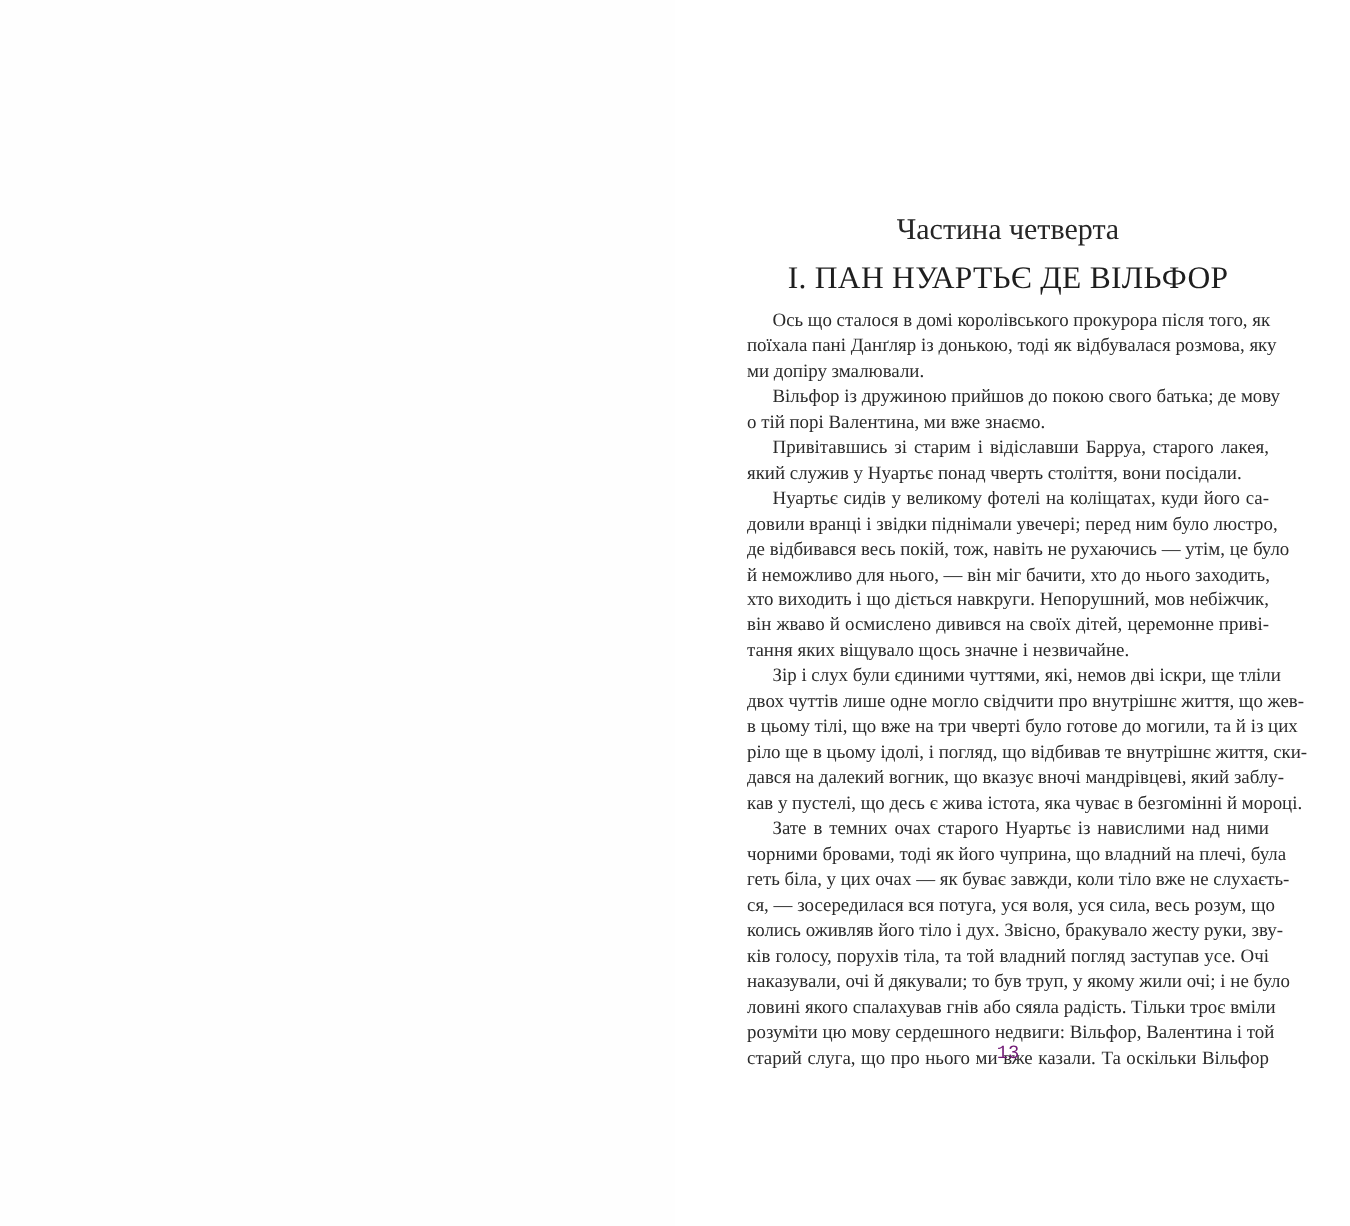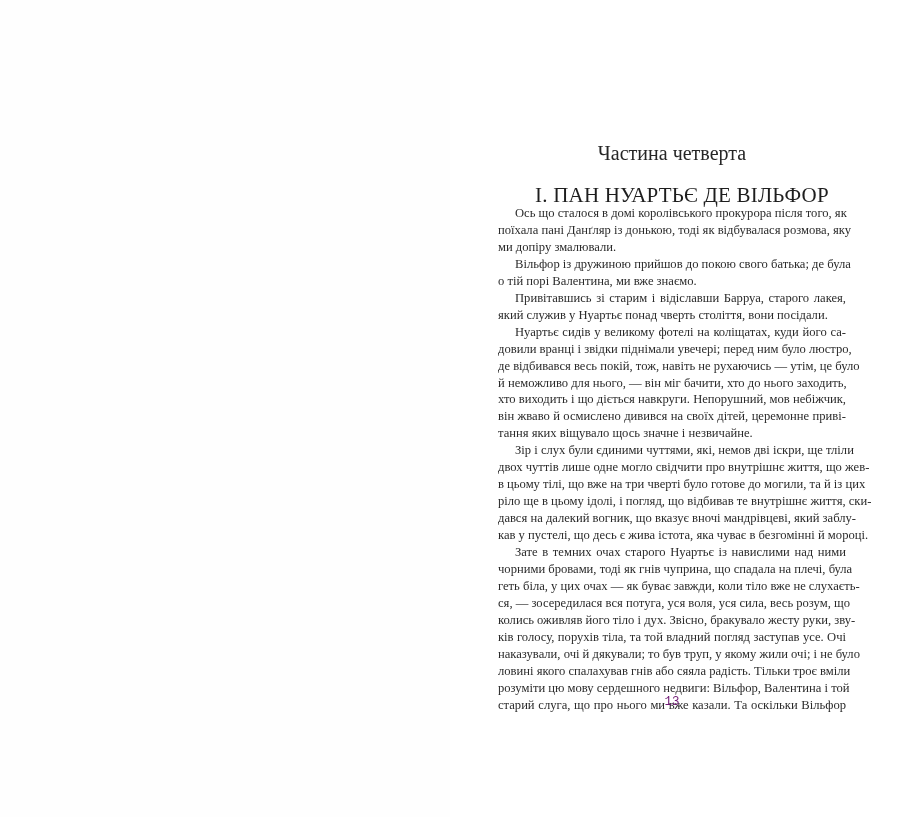--- a/index.html
+++ b/index.html
@@ -48,21 +48,21 @@
   .chapter-title {
     position: absolute;
     left: 498px;
     width: 348px;
     top: 172px;
     text-align: center;
     font-family: "Liberation Serif", serif;
     font-size: 21px;
     line-height: 26px;
     color: #1e1e1e;
-    margin: 10px;
+    margin: 0;
     font-weight: normal;
     letter-spacing: 0.2px;
   }
   .body-text {
     position: absolute;
     left: 498px;
     top: 205px;
     width: 348px;
     font-family: "Liberation Serif", serif;
     font-size: 12.6px;
@@ -103,21 +103,21 @@
   <h2 class="part-title">Частина четверта</h2>
   <h1 class="chapter-title">І. ПАН НУАРТЬЄ ДЕ ВІЛЬФОР</h1>
 
   <div class="body-text" id="body-text">
       <div>
         <span class="line first">Ось що сталося в домі королівського прокурора після того, як</span>
         <span class="line">поїхала пані Данґляр із донькою, тоді як відбувалася розмова, яку</span>
         <span class="line last">ми допіру змалювали.</span>
       </div>
       <div>
-        <span class="line first">Вільфор із дружиною прийшов до покою свого батька; де була</span>
+        <span class="line first">Вільфор із дружиною прийшов до покою свого батька; де мову</span>
         <span class="line last">о тій порі Валентина, ми вже знаємо.</span>
       </div>
       <div>
         <span class="line first">Привітавшись зі старим і відіславши Барруа, старого лакея,</span>
         <span class="line last">який служив у Нуартьє понад чверть століття, вони посідали.</span>
       </div>
       <div>
         <span class="line first">Нуартьє сидів у великому фотелі на коліщатах, куди його са-</span>
         <span class="line">довили вранці і звідки піднімали увечері; перед ним було люстро,</span>
         <span class="line">де відбивався весь покій, тож, навіть не рухаючись — утім, це було</span>
@@ -129,21 +129,21 @@
       <div>
         <span class="line first">Зір і слух були єдиними чуттями, які, немов дві іскри, ще тліли</span>
         <span class="line">двох чуттів лише одне могло свідчити про внутрішнє життя, що жев-</span>
         <span class="line">в цьому тілі, що вже на три чверті було готове до могили, та й із цих</span>
         <span class="line">ріло ще в цьому ідолі, і погляд, що відбивав те внутрішнє життя, ски-</span>
         <span class="line">дався на далекий вогник, що вказує вночі мандрівцеві, який заблу-</span>
         <span class="line last">кав у пустелі, що десь є жива істота, яка чуває в безгомінні й мороці.</span>
       </div>
       <div>
         <span class="line first">Зате в темних очах старого Нуартьє із навислими над ними</span>
-        <span class="line">чорними бровами, тоді як гнів чуприна, що спадала на плечі, була</span>
+        <span class="line">чорними бровами, тоді як його чуприна, що владний на плечі, була</span>
         <span class="line">геть біла, у цих очах — як буває завжди, коли тіло вже не слухаєть-</span>
         <span class="line">ся, — зосередилася вся потуга, уся воля, уся сила, весь розум, що</span>
         <span class="line">колись оживляв його тіло і дух. Звісно, бракувало жесту руки, зву-</span>
         <span class="line">ків голосу, порухів тіла, та той владний погляд заступав усе. Очі</span>
         <span class="line">наказували, очі й дякували; то був труп, у якому жили очі; і не було</span>
         <span class="line">ловині якого спалахував гнів або сяяла радість. Тільки троє вміли</span>
         <span class="line">розуміти цю мову сердешного недвиги: Вільфор, Валентина і той</span>
         <span class="line">старий слуга, що про нього ми вже казали. Та оскільки Вільфор</span>
       </div>
     </div>

